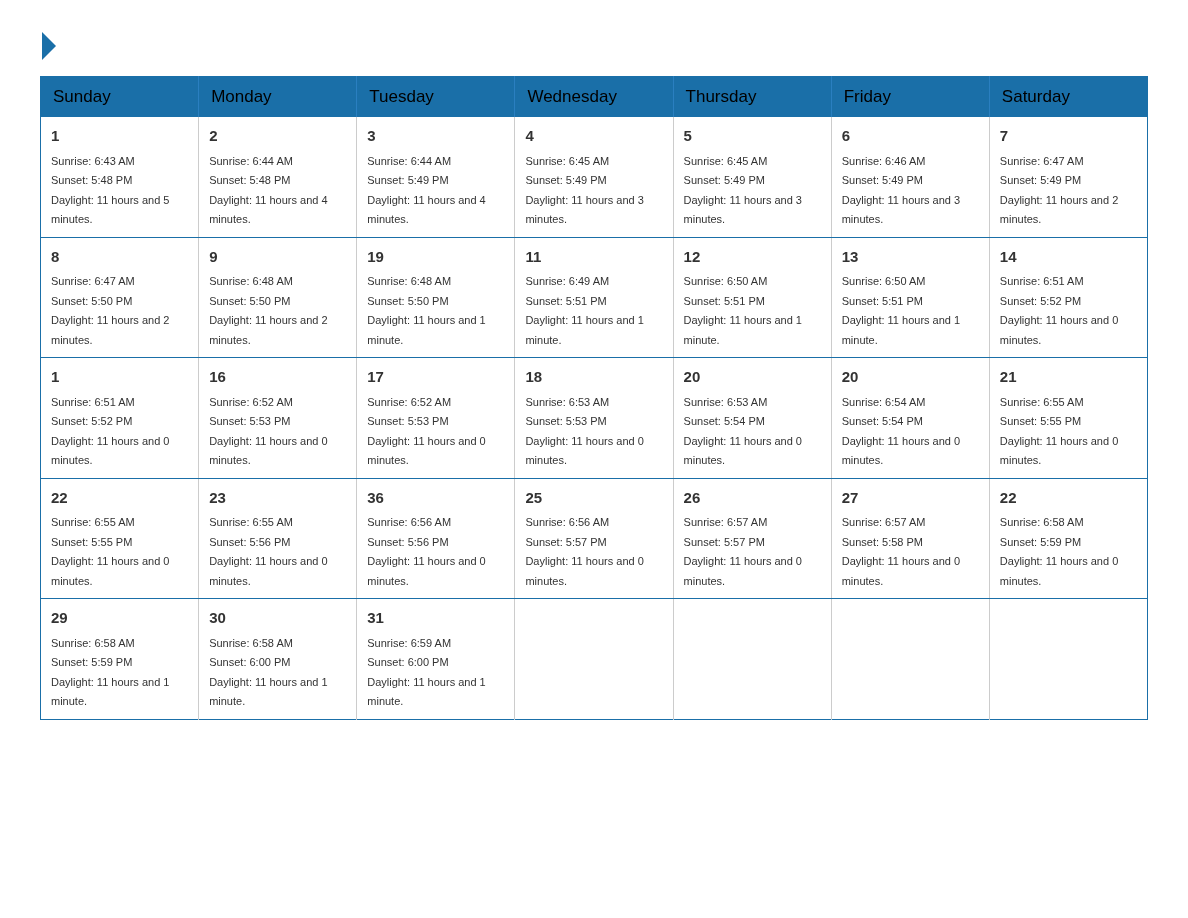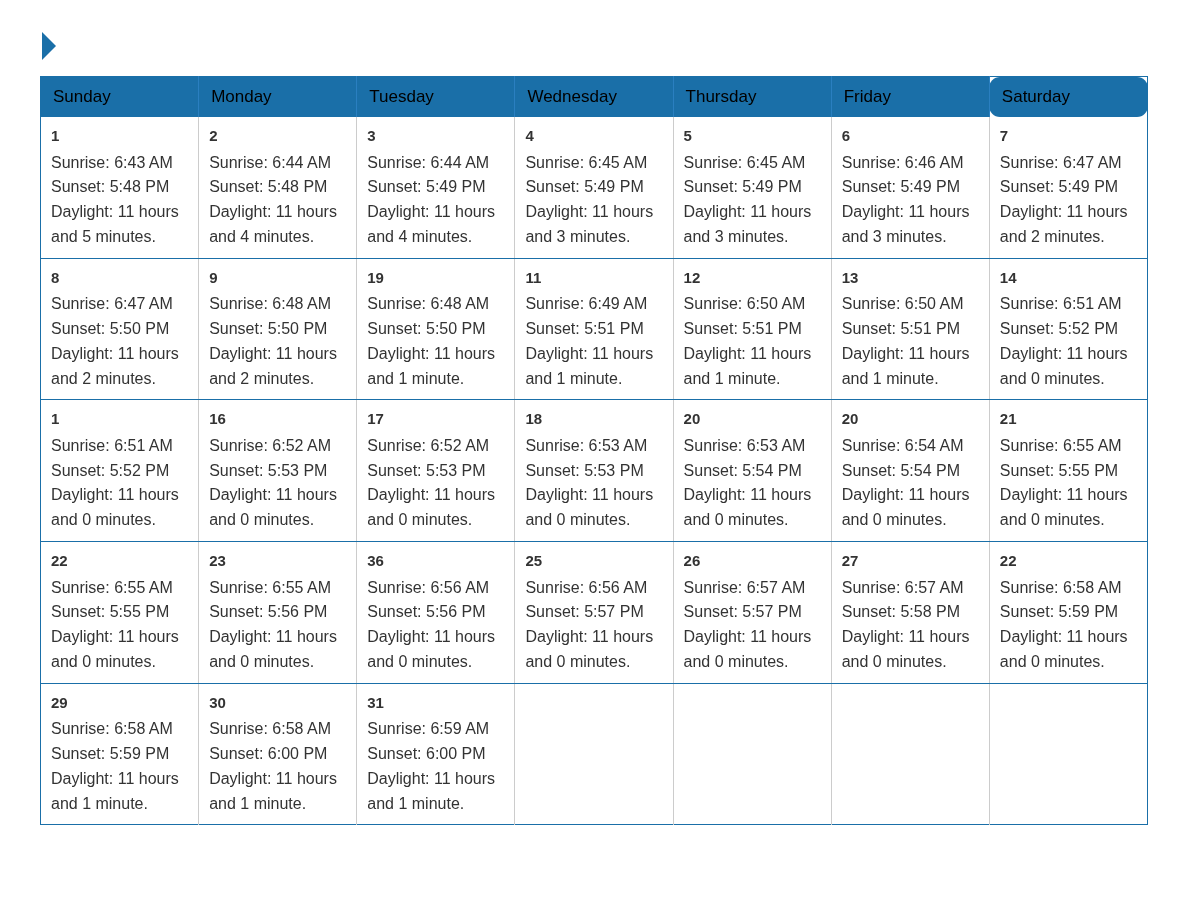--- a/index.html
+++ b/index.html
@@ -70,21 +70,20 @@
       background-color: #1a6fa8;
       color: #000000;
       font-size: 17px;
       font-weight: normal;
       padding: 10px 12px;
       text-align: left;
       border-right: 1px solid #2a7fc0;
     }
     .calendar-table th:last-child {
       border-right: none;
-      border-radius: 11px;
     }
     .calendar-table td {
       vertical-align: top;
       padding: 8px 10px;
       border-right: 1px solid #ccc;
       border-bottom: 1px solid #1a6fa8;
       width: 14.28%;
       min-height: 90px;
       font-size: 13px;
       color: #333;
@@ -96,21 +95,21 @@
     .calendar-table tr:last-child td {
       border-bottom: none;
     }
     .day-num {
       font-size: 15px;
       font-weight: bold;
       display: block;
       margin-bottom: 3px;
     }
     .day-info {
-      font-size: 16px;
+      font-size: 11px;
       color: #333;
       line-height: 1.55;
     }
     .empty-cell {
       background: #fff;
     }
   </style>
 </head>
 <body>
 

